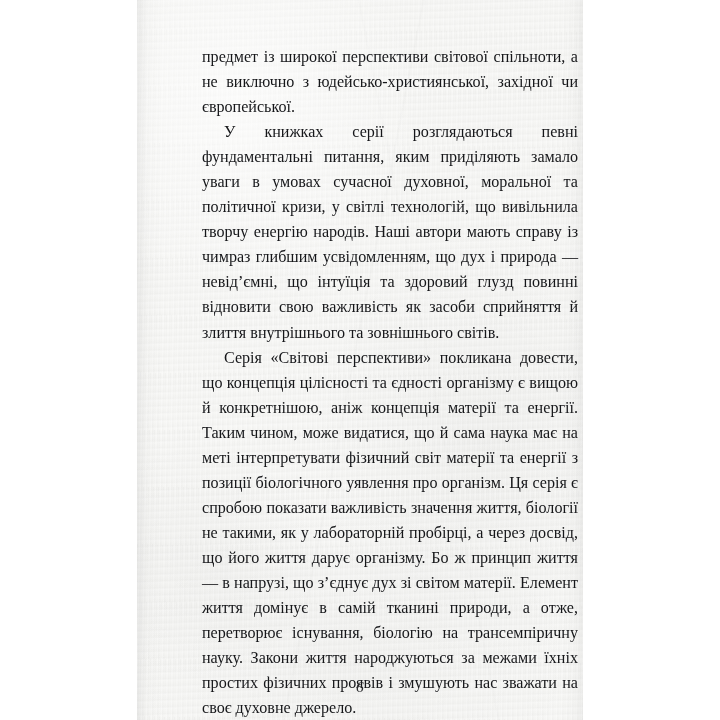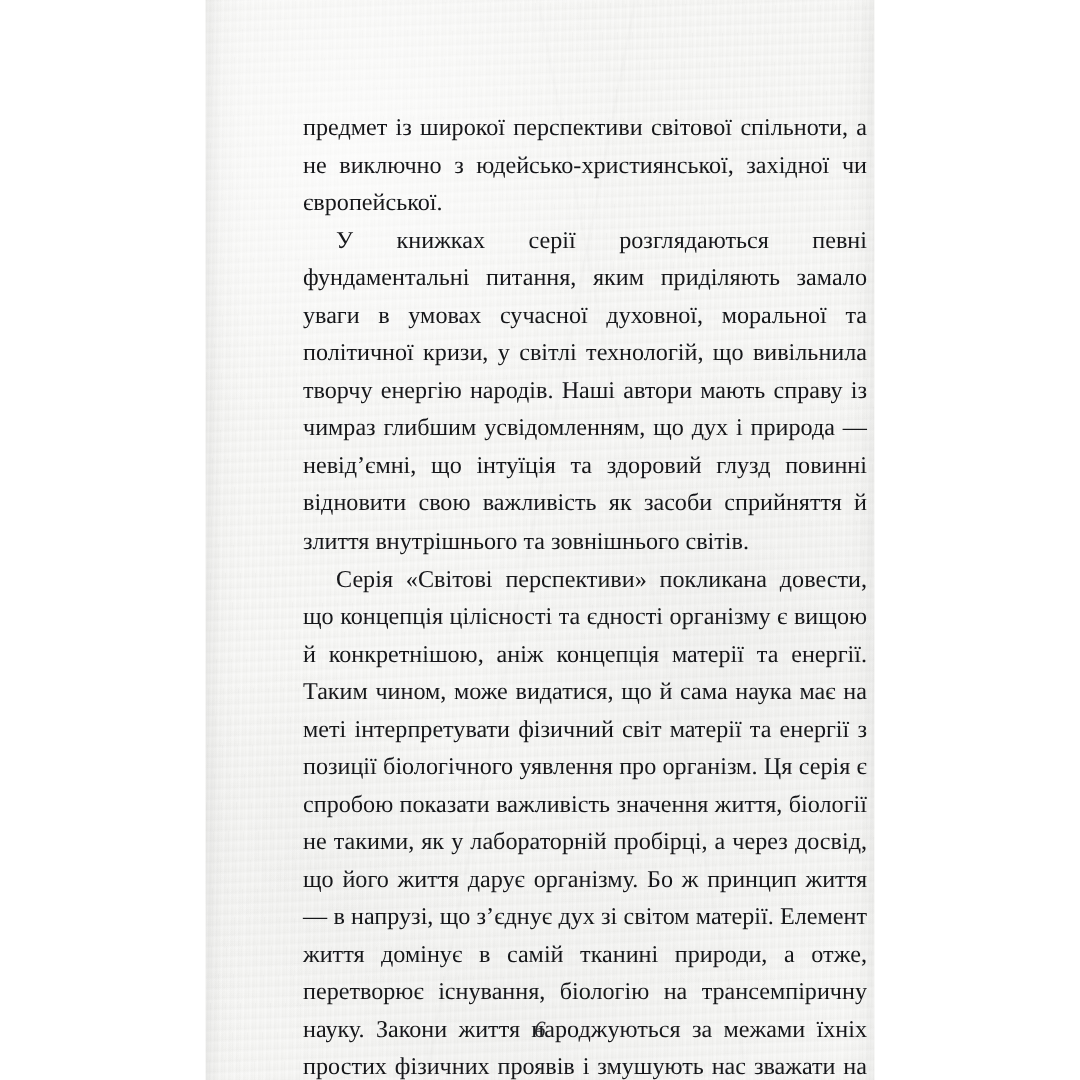--- a/index.html
+++ b/index.html
@@ -104,21 +104,20 @@
   }
 
   #textblock p {
     margin: 0;
     text-indent: 22px;
     text-align: justify;
     hyphens: manual;
   }
   #textblock p.cont {
     text-indent: 0;
-    margin-top: 29px;
   }
   
   #textblock p:last-child {
     text-align: justify;
   }
 
   
   #folio {
     position: absolute;
     left: 0;

